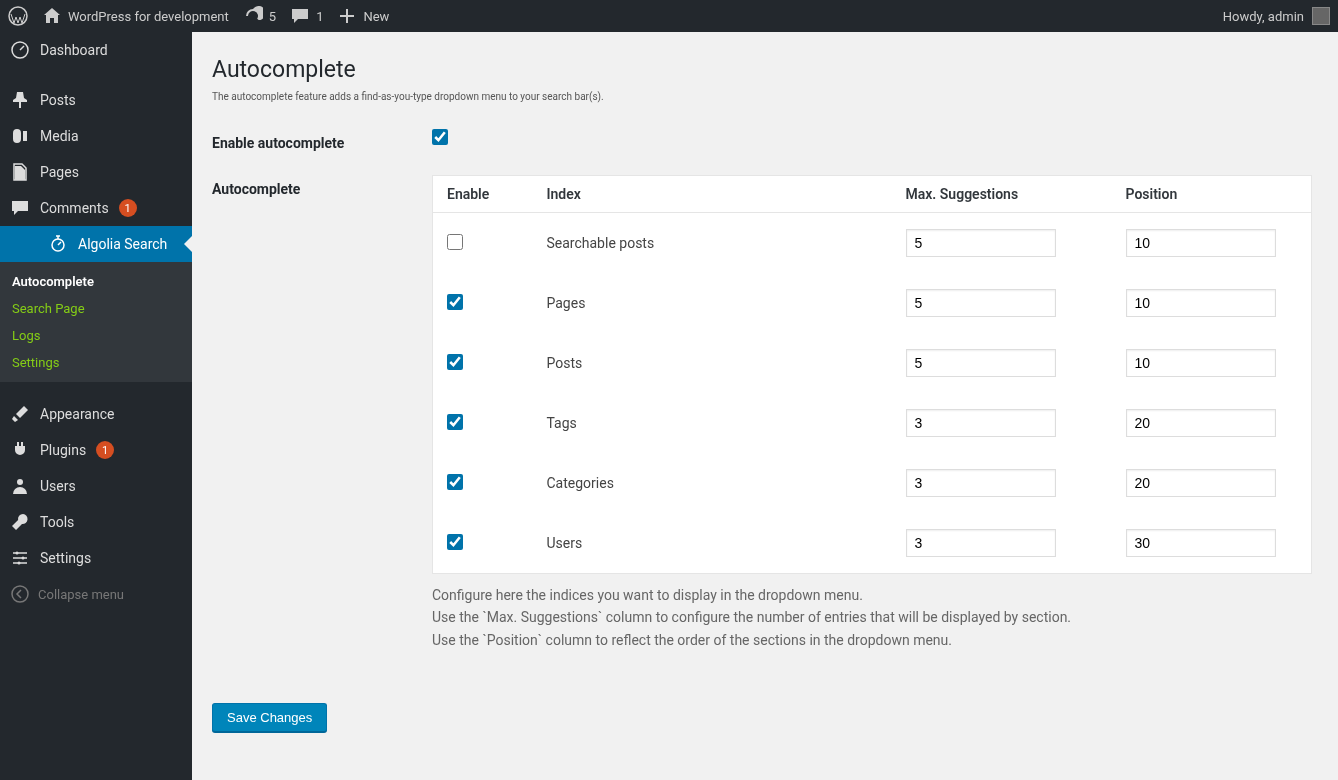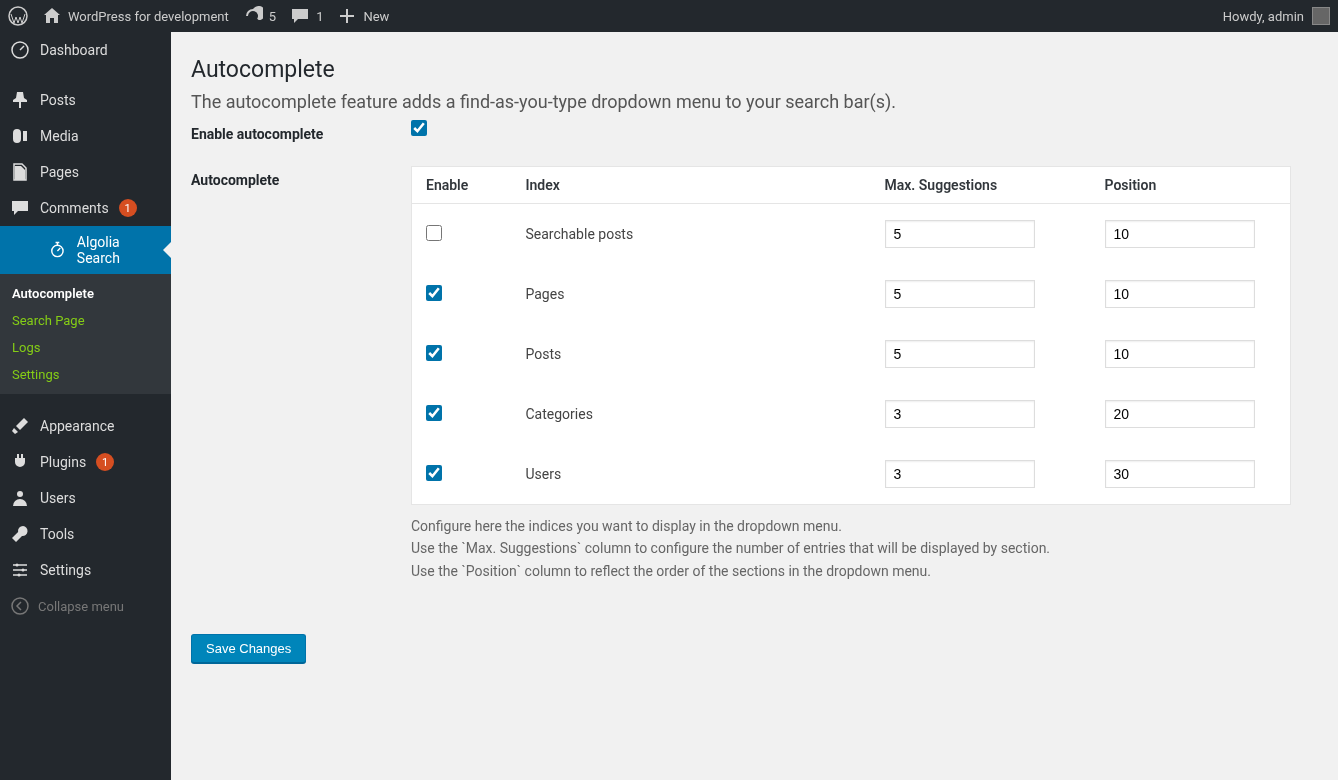--- a/index.html
+++ b/index.html
@@ -25,21 +25,21 @@
   }
   .adminbar .left { display: flex; align-items: center; gap: 14px; }
   .adminbar .item { display: flex; align-items: center; gap: 6px; color: #ccc; cursor: pointer; }
   .adminbar .spacer { flex: 1; }
   .adminbar .right { display: flex; align-items: center; gap: 8px; color: #ccc; }
   .avatar-box { width: 18px; height: 18px; background: #666; border: 1px solid #888; }
 
   
   .wrap { display: flex; height: calc(780px - 32px); }
   .sidebar {
-    width: 171px;
+    width: 192px;
     background: #23282d;
     color: #eee;
     font-size: 14px;
     display: flex;
     flex-direction: column;
   }
   .menu-item {
     display: flex;
     align-items: center;
     gap: 10px;
@@ -95,21 +95,21 @@
 
   .mi-icon { width: 20px; height: 20px; display: inline-flex; align-items: center; justify-content: center; fill: currentColor; }
 
   
   .content {
     flex: 1;
     padding: 10px 20px 40px 20px;
     overflow: auto;
   }
   h1.title { font-size: 23px; font-weight: 400; color: #23282d; margin: 14px 0 8px; }
-  p.desc { color: #555; margin-bottom: 8px; font-size: 18px; }
+  p.desc { color: #555; margin-bottom: 27px; font-size: 10px; }
 
   .form-row {
     display: flex;
     align-items: flex-start;
     margin-bottom: 24px;
   }
   .form-row .label {
     width: 220px;
     font-weight: 700;
     font-size: 14px;
@@ -361,20 +361,26 @@
                 <td><input type="text" value="10" style=""></td>
               </tr>
               <tr>
                 <td><input type="checkbox" checked="" style=""></td>
                 <td>Posts</td>
                 <td><input type="text" value="5" style=""></td>
                 <td><input type="text" value="10" style=""></td>
               </tr>
               <tr>
                 <td><input type="checkbox" checked="" style=""></td>
+                <td>Tags</td>
+                <td><input type="text" value="3" style=""></td>
+                <td><input type="text" value="20" style=""></td>
+              </tr>
+              <tr>
+                <td><input type="checkbox" checked="" style=""></td>
                 <td>Categories</td>
                 <td><input type="text" value="3" style=""></td>
                 <td><input type="text" value="20" style=""></td>
               </tr>
               <tr>
                 <td><input type="checkbox" checked="" style=""></td>
                 <td>Users</td>
                 <td><input type="text" value="3" style=""></td>
                 <td><input type="text" value="30" style=""></td>
               </tr>

